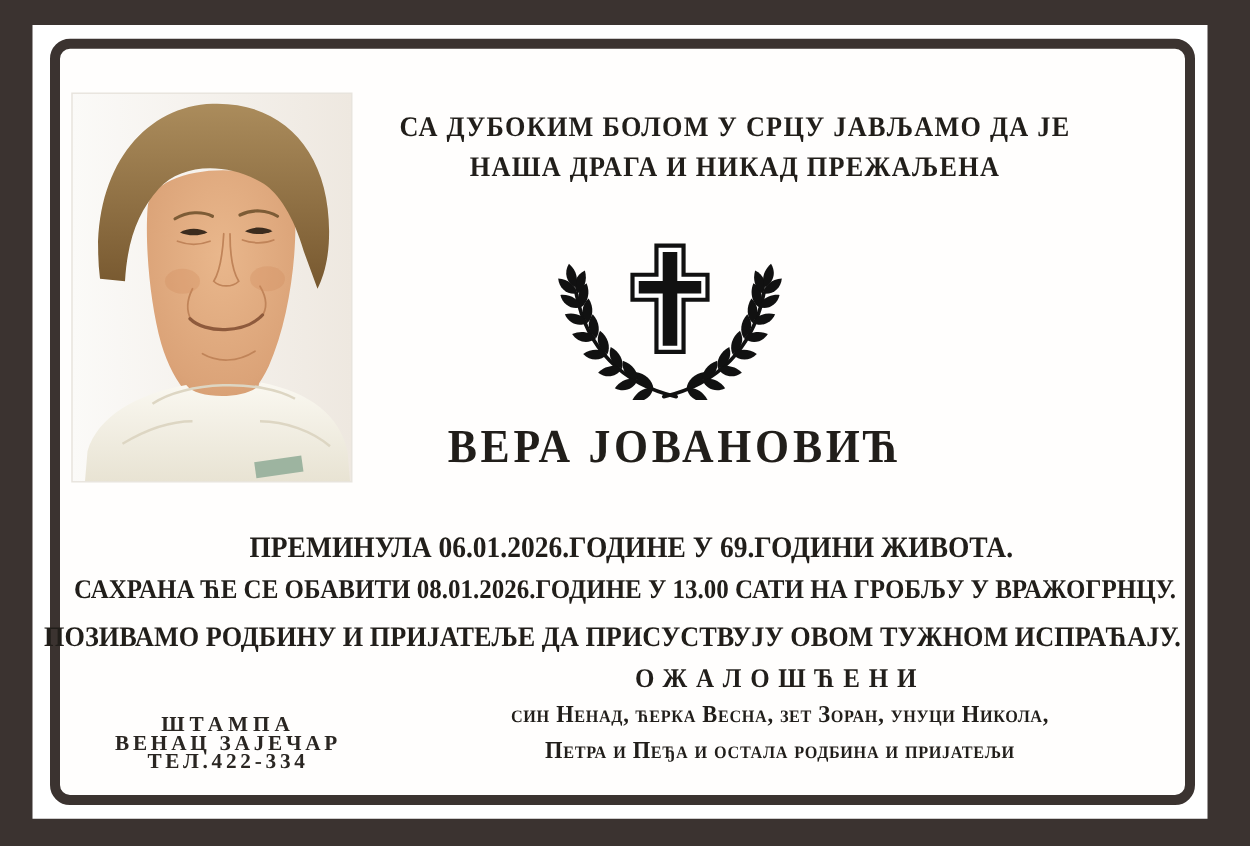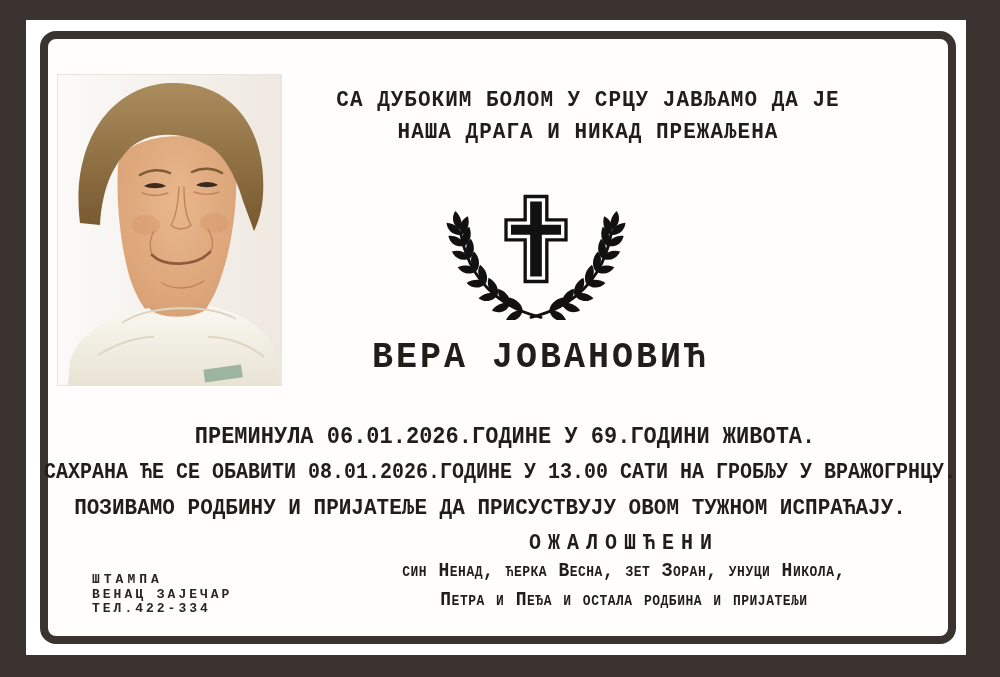--- a/index.html
+++ b/index.html
@@ -1,37 +1,37 @@
 <!DOCTYPE html>
 <html><head>
 <meta charset="utf-8">
 <style>
   html,body{margin:0;padding:0;background:#2e2927;}
   .scene{position:relative;width:1000px;height:677px;background:#3b3330;overflow:hidden;
-         font-family:Liberation Mono, monospace;}
+         font-family:Liberation Serif, serif;}
   .frame-white{position:absolute;left:26px;top:20px;width:940px;height:635px;background:#ffffff;}
   .inner-border{position:absolute;left:40px;top:31px;width:900px;height:597px;
                 border:8px solid #3b3330;border-radius:16px;background:#fffefd;}
   .photo{position:absolute;left:58px;top:75px;width:223px;height:310px;
          box-shadow:0 0 0 1px #e8e4dd;}
   .photo svg{display:block;width:100%;height:100%;}
   .wreath{position:absolute;left:436px;top:193px;width:200px;height:127px;}
   .txt{position:absolute;text-align:center;font-weight:bold;color:#211e1a;white-space:nowrap;
        transform:scaleY(1.08);transform-origin:center top;}
   .intro{left:176px;right:0;font-size:21px;letter-spacing:1px;}
   .intro1{top:88px;} .intro2{top:120px;}
   .name{left:80px;right:0;top:336px;font-size:35px;letter-spacing:3px;}
   .passing{left:10px;right:0;top:424px;font-size:22px;}
   .funeral{left:0;right:0;top:460px;font-size:20px;}
   .invite{left:0;right:20px;top:496px;font-size:21px;}
   .mheading{left:248px;right:0;top:531px;font-size:20px;letter-spacing:7px;}
   .mline{left:248px;right:0;font-size:18px;font-variant:small-caps;letter-spacing:0.5px;}
   .mline1{top:560px;} .mline2{top:589px;}
   .printer{position:absolute;left:92px;top:573px;font-weight:bold;color:#2a2622;
-           font-size:13px;letter-spacing:3px;line-height:14.5px;white-space:nowrap;}
+           font-size:17px;letter-spacing:3px;line-height:14.5px;white-space:nowrap;text-align:center;}
   .printer .p1{letter-spacing:4px;}
 </style>
 </head>
 <body>
 
 <div class="scene">
   <div class="frame-white"></div>
   <div class="inner-border"></div>
 
   <div class="photo" title="Portrait of an elderly woman with short light brown hair wearing a white knit sweater">

